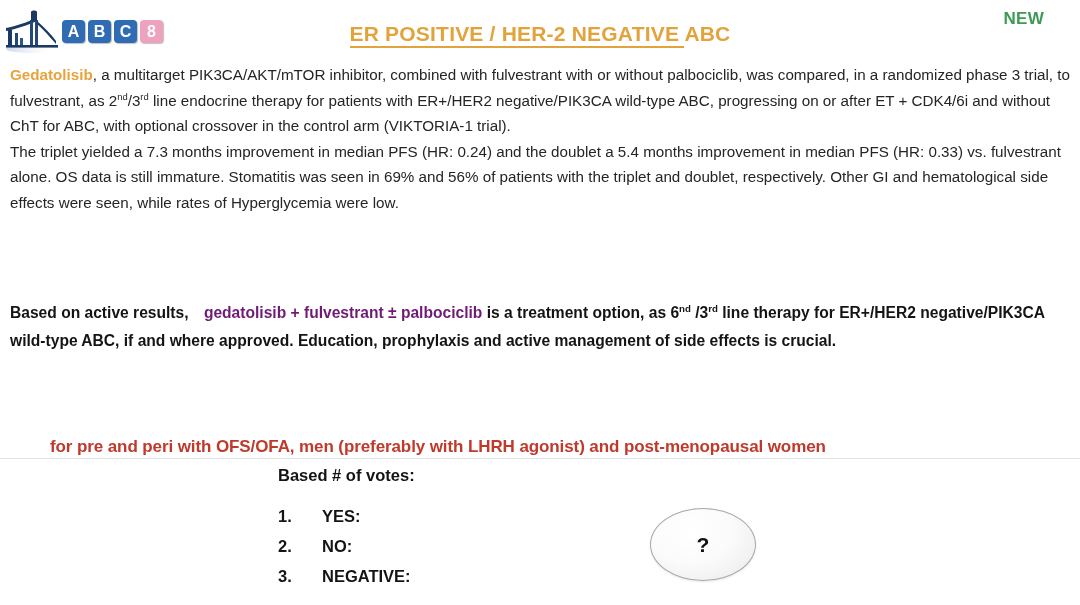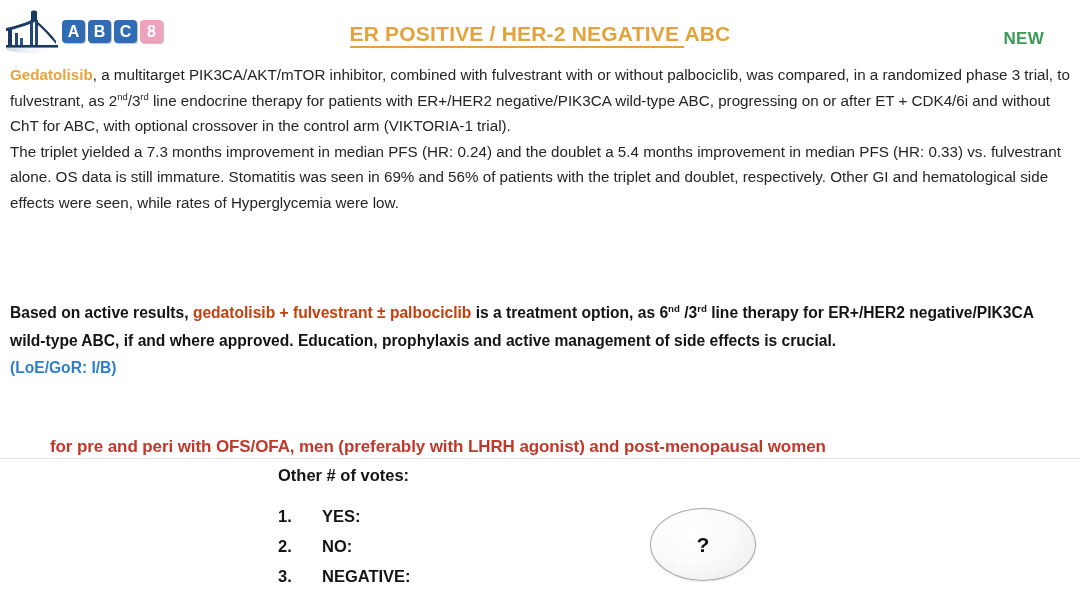--- a/index.html
+++ b/index.html
@@ -69,21 +69,21 @@
     color: #e3a33c;
     letter-spacing: 0.2px;
   }
   .slide-title .ul {
     border-bottom: 2px solid #e3a33c;
     padding-bottom: 1px;
   }
   .new-badge {
     position: absolute;
     right: 36px;
-    top: 29px;
+    top: 9px;
     font-size: 17px;
     font-weight: bold;
     color: #3d9a54;
     letter-spacing: 0.3px;
   }
 
   
   .body-text {
     position: absolute;
     left: 10px;
@@ -102,21 +102,21 @@
   .conclusion {
     position: absolute;
     left: 10px;
     top: 299px;
     width: 1050px;
     font-size: 15.6px;
     line-height: 27.5px;
     font-weight: bold;
     color: #141414;
   }
-  .conclusion .hl-orange { color: #c2410c; font-weight: bold; }
+  .conclusion .hl-orange { color: #701a75; font-weight: bold; margin-left: 11px; }
   .loe {
     color: #2f7fd0;
     font-weight: bold;
   }
 
   
   .footnote {
     position: absolute;
     left: 50px;
     top: 437px;
@@ -206,28 +206,27 @@
   <div class="new-badge">NEW</div>
 </div>
 
 <div class="body-text">
   <p><span class="hl-orange">Gedatolisib</span><span>, a multitarget PIK3CA/AKT/mTOR inhibitor, combined with fulvestrant with or without palbociclib, was compared, in a randomized phase 3 trial, to fulvestrant, as 2</span><sup>nd</sup><span>/3</span><sup>rd</sup><span> line endocrine therapy for patients with ER+/HER2 negative/PIK3CA wild-type ABC, progressing on or after ET + CDK4/6i and without ChT for ABC, with optional crossover in the control arm (VIKTORIA-1 trial).</span></p>
   <p>The triplet yielded a 7.3 months improvement in median PFS (HR: 0.24) and the doublet a 5.4 months improvement in median PFS (HR: 0.33) vs. fulvestrant alone. OS data is still immature. Stomatitis was seen in 69% and 56% of patients with the triplet and doublet, respectively. Other GI and hematological side effects were seen, while rates of Hyperglycemia were low.</p>
 </div>
 
 <div class="conclusion">
   <span>Based on active results, </span><span class="hl-orange">gedatolisib + fulvestrant ± palbociclib</span><span> is a treatment option, as 6</span><sup>nd</sup><span> /3</span><sup>rd</sup><span> line therapy for ER+/HER2 negative/PIK3CA wild-type ABC, if and where approved. Education, prophylaxis and active management of side effects is crucial.</span>
-  <div class="loe">(LoE/GoR: I/B)</div>
 </div>
 
 <div class="footnote">for pre and peri with OFS/OFA, men (preferably with LHRH agonist) and post-menopausal women</div>
 <div class="divider"></div>
 
 <div class="votes">
-  <div class="votes-title">Other # of votes:</div>
+  <div class="votes-title">Based # of votes:</div>
   <div class="vote-row">
     <span class="vote-num">1.</span>
     <span class="vote-label">YES:</span>
   </div>
   <div class="vote-row">
     <span class="vote-num">2.</span>
     <span class="vote-label">NO:</span>
   </div>
   <div class="vote-row">
     <span class="vote-num">3.</span>

